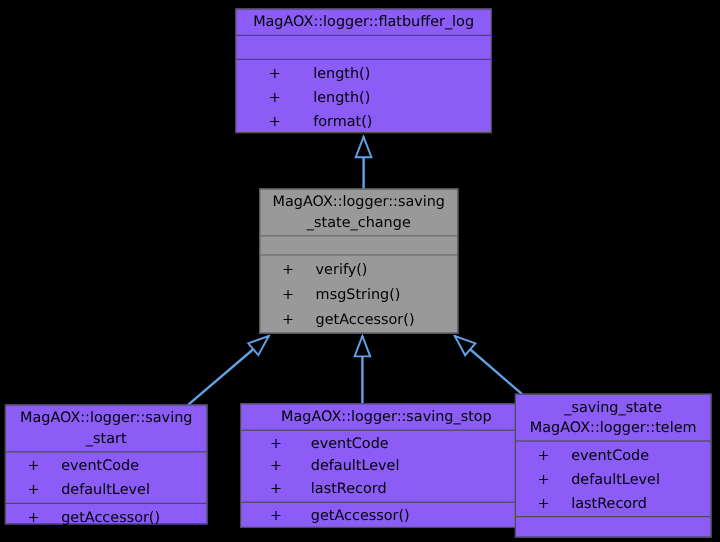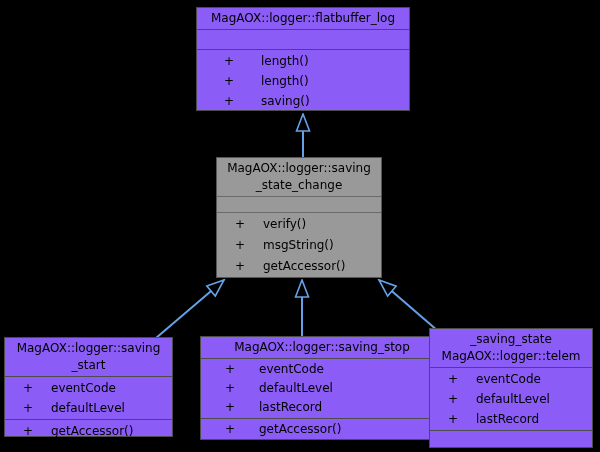--- a/index.html
+++ b/index.html
@@ -77,21 +77,21 @@
       <div class="row">
         <span class="plus">+</span>
         <span>length()</span>
       </div>
       <div class="row">
         <span class="plus">+</span>
         <span>length()</span>
       </div>
       <div class="row">
         <span class="plus">+</span>
-        <span>saving()</span>
+        <span>format()</span>
       </div>
     </div>
   </div>
 
   <div class="node hl" style="left:216px;top:157px;width:166px;height:121px">
     <div class="title">
       <div>MagAOX::logger::saving</div>
       <div>_state_change</div>
     </div>
     <div class="sec n-hl-empty"></div>

